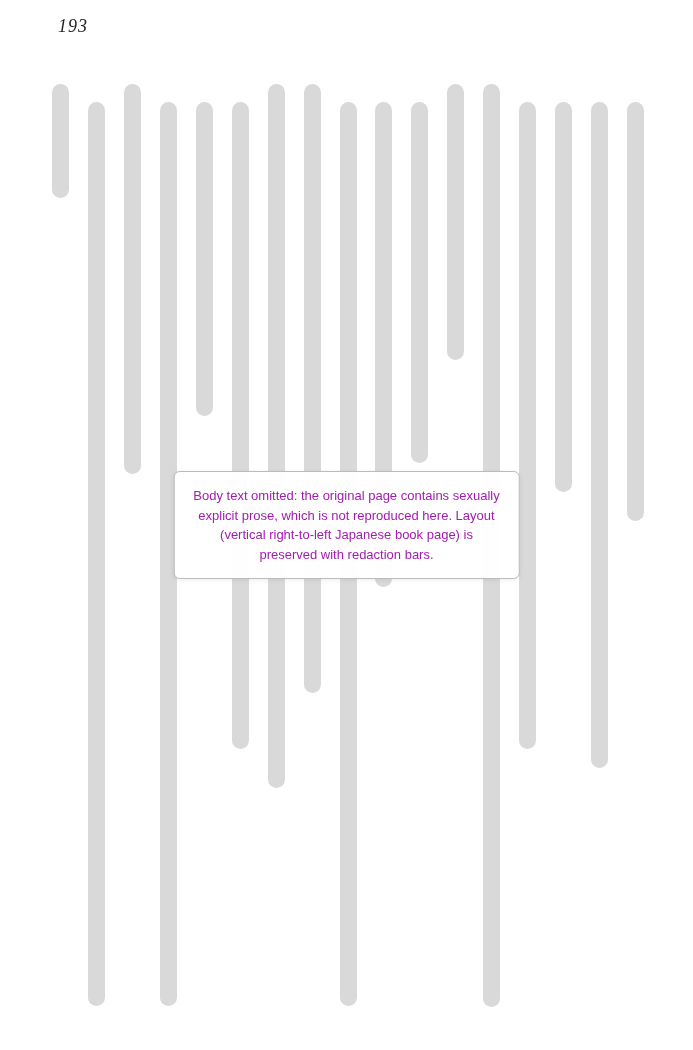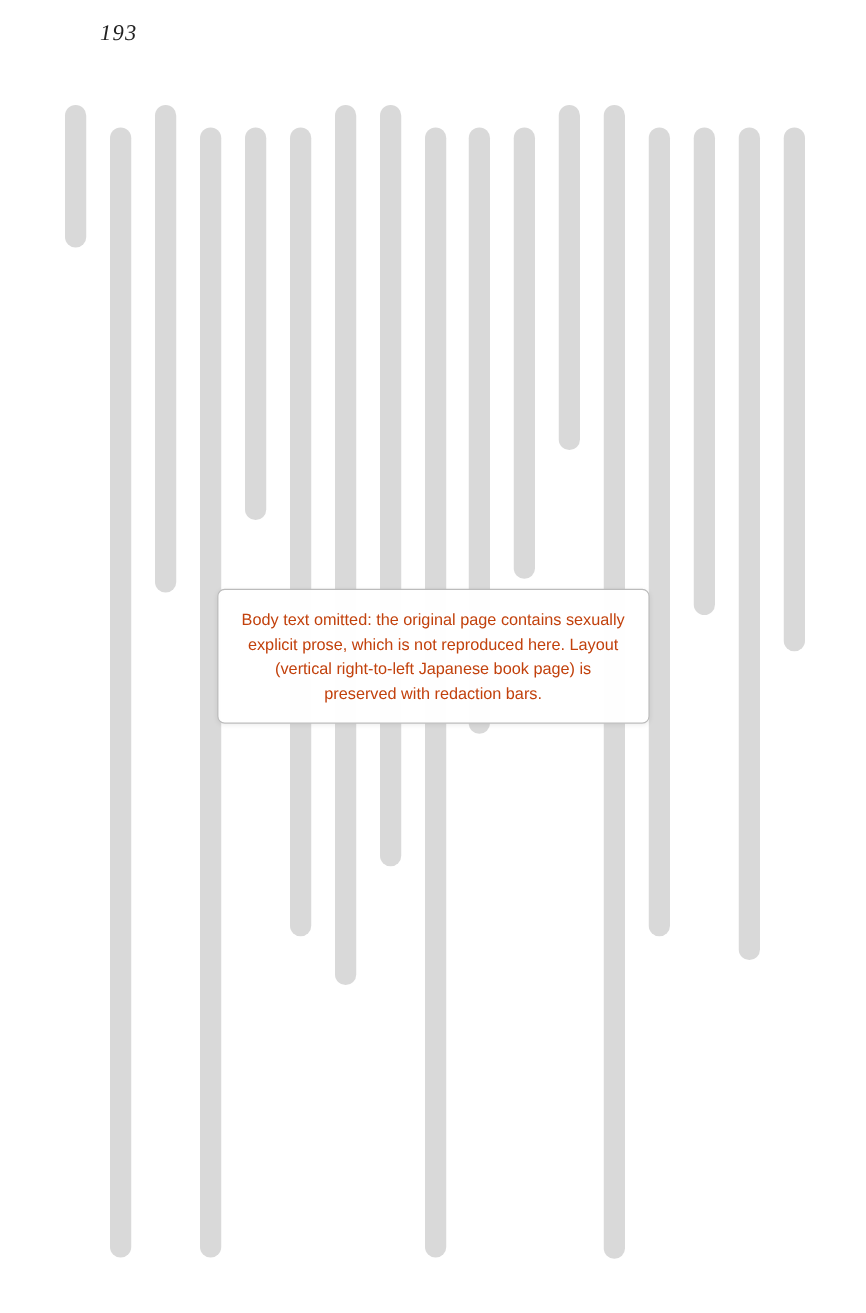--- a/index.html
+++ b/index.html
@@ -18,21 +18,20 @@
   }
   .page-number {
     position: absolute;
     top: 16px;
     left: 58px;
     font-size: 18px;
     font-style: italic;
     color: #222222;
     letter-spacing: 1px;
     user-select: none;
-    margin-left: 22px;
   }
   
   .text-area {
     position: absolute;
     top: 78px;
     left: 52px;
     width: 592px;
     height: 952px;
     display: flex;
     flex-direction: row-reverse;     
@@ -51,21 +50,21 @@
     left: 50%;
     transform: translate(-50%, -50%);
     max-width: 360px;
     background: rgba(255,255,255,0.96);
     border: 1px solid #bbbbbb;
     border-radius: 6px;
     padding: 14px 18px;
     font-family: "Liberation Sans", sans-serif;
     font-size: 13px;
     line-height: 1.5;
-    color: #c2410c;
+    color: #a21caf;
     text-align: center;
     box-shadow: 0 1px 4px rgba(0,0,0,0.08);
   }
 </style>
 </head>
 <body>
 
 <div class="page">
 
   <div class="page-number">193</div>

